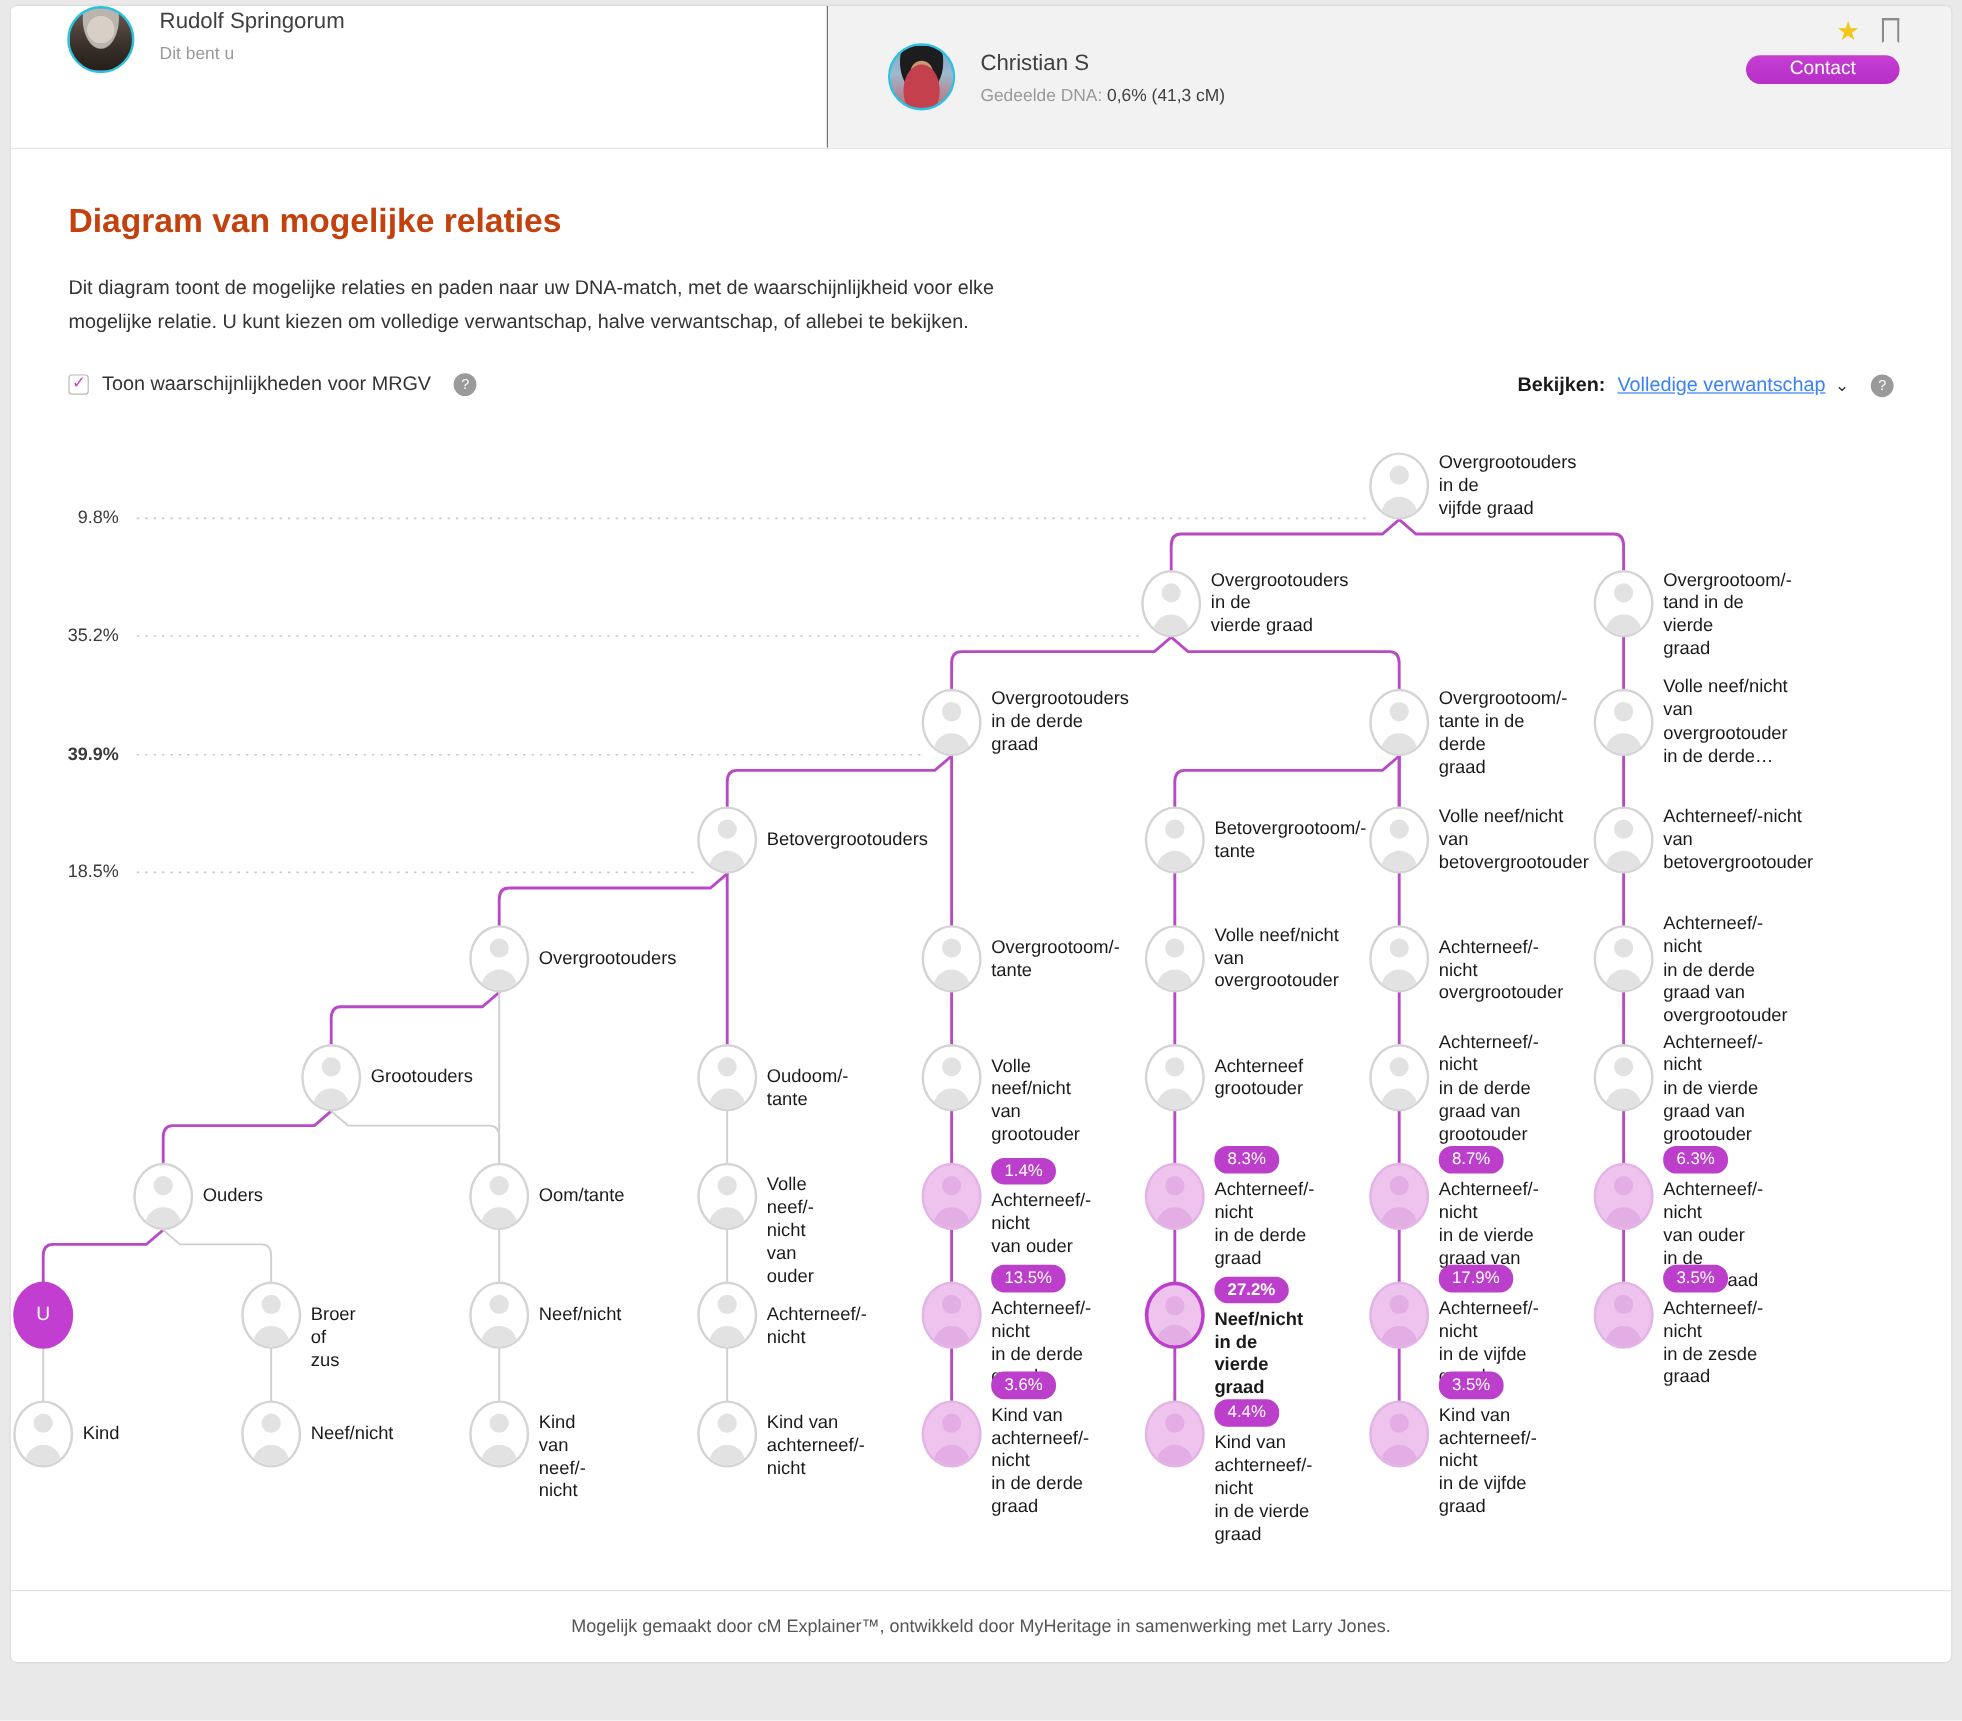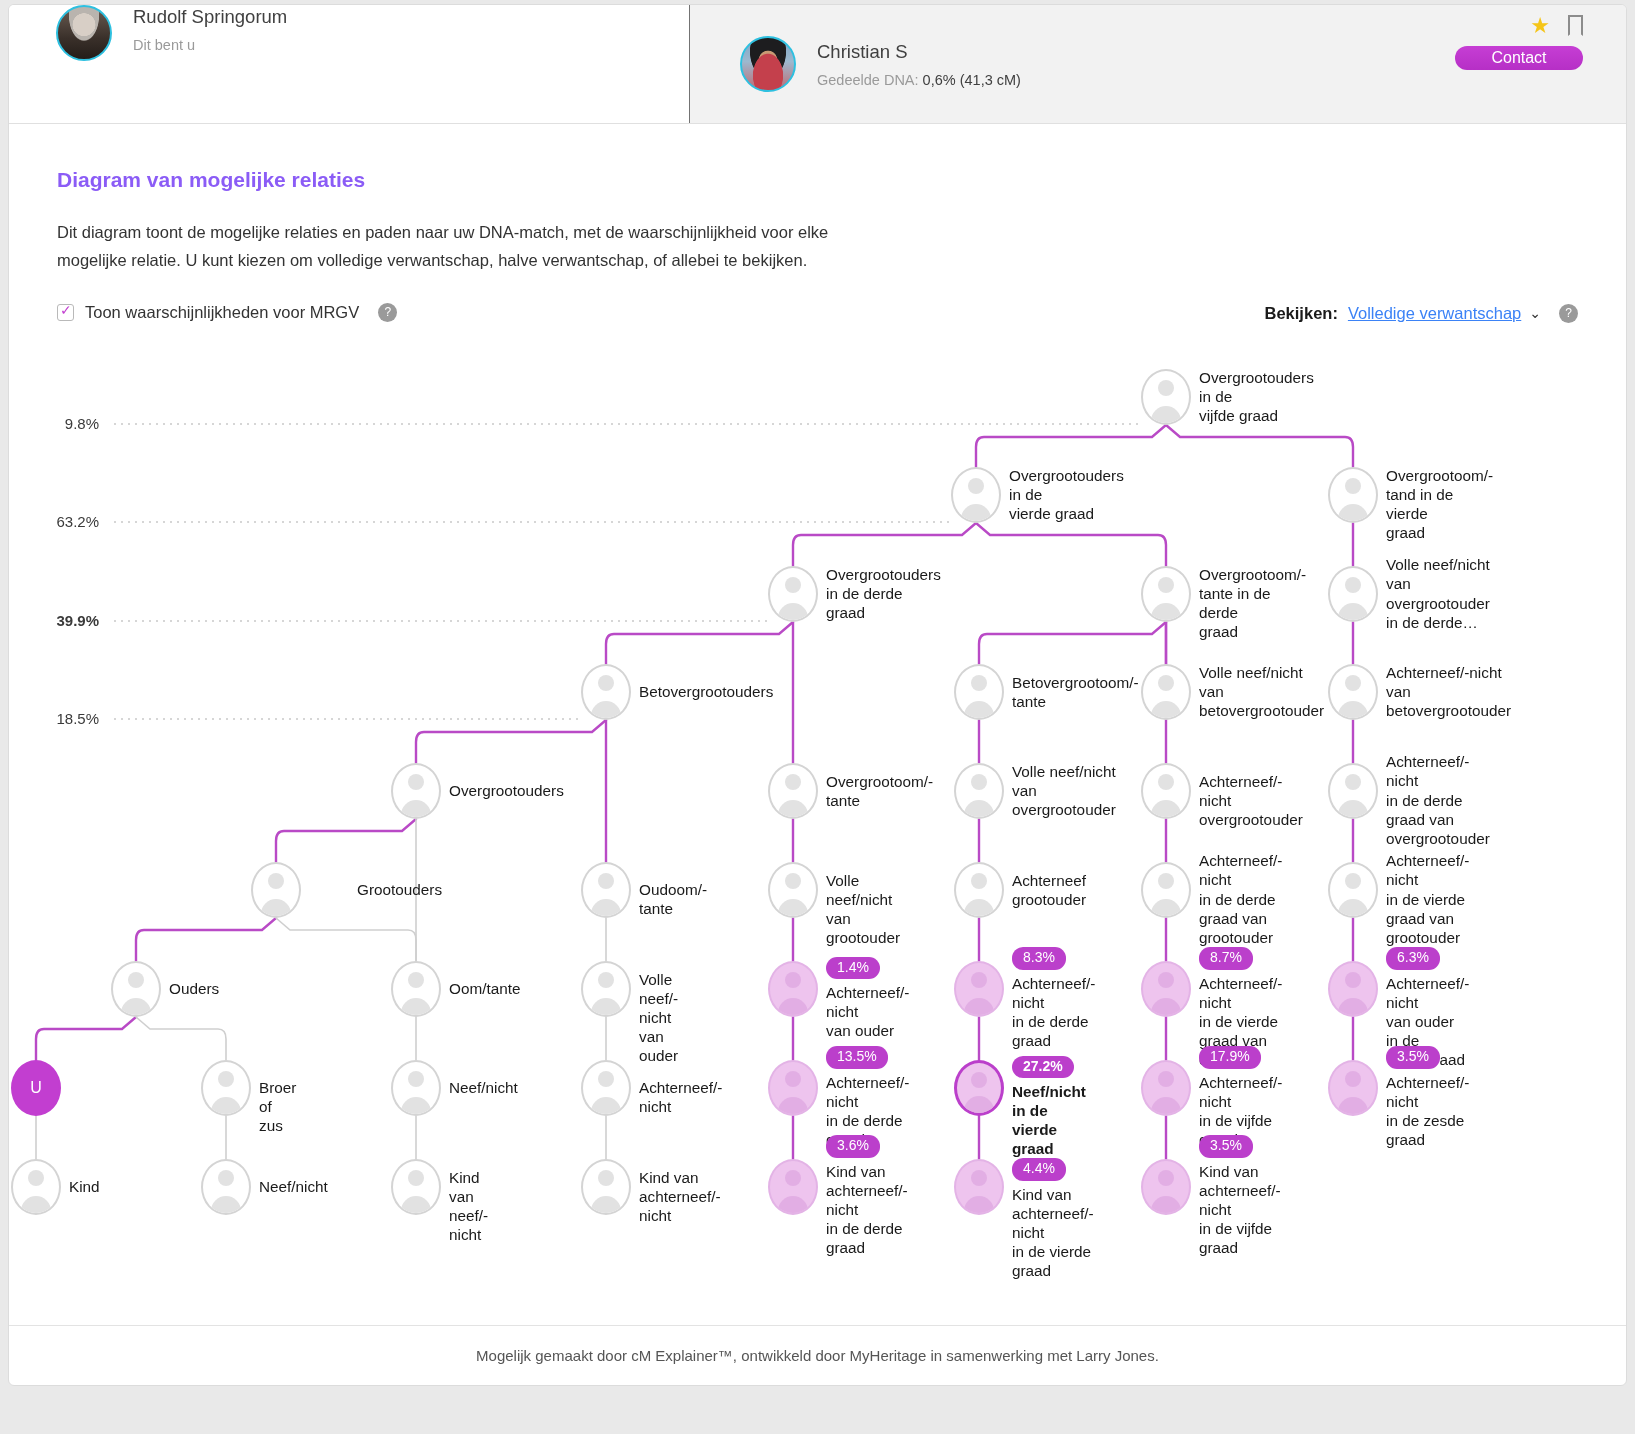--- a/index.html
+++ b/index.html
@@ -84,21 +84,21 @@
     font-family: "Liberation Sans", sans-serif;
     cursor: pointer;
   }
   .hdr-icons { position: absolute; right: 43px; top: 10px; display: flex; gap: 18px; }
   .star-icon { font-size: 22px; color: #f5c518; line-height: 1; }
   .bm-icon { width: 15px; height: 21px; border: 2px solid #8c8c8c; border-bottom: none;
              clip-path: polygon(0 0,100% 0,100% 100%,50% 72%,0 100%); }
 
   
   .body { padding: 44px 48px 0 48px; position: relative; }
-  h1.title { font-size: 21px; margin: 0 0 26px 0; color: #8b5cf6; font-weight: bold; }
+  h1.title { font-size: 28px; margin: 0 0 26px 0; color: #c2410c; font-weight: bold; }
   p.desc { font-size: 16.5px; line-height: 1.72; color: #333; margin: 0; max-width: 810px; }
 
   .controls { margin-top: 28px; position: relative; height: 34px; }
   .chk-wrap { display: flex; align-items: center; gap: 11px; }
   .chk {
     width: 17px; height: 17px; border: 1px solid #b9b9b9; border-radius: 3px;
     background: #fff; position: relative; flex: 0 0 auto;
   }
   .chk::after {
     content: "✓"; position: absolute; left: 2px; top: -3px;
@@ -282,21 +282,21 @@
             <path d="M 217 767 L 217 810" stroke="#cfcfcf" stroke-width="1.6"></path>
             <path d="M 407 767 L 407 810" stroke="#cfcfcf" stroke-width="1.6"></path>
             <path d="M 597 767 L 597 810" stroke="#cfcfcf" stroke-width="1.6"></path>
             <path d="M 784 767 L 784 810" stroke="#b94ac6" stroke-width="2.4"></path>
             <path d="M 970 767 L 970 810" stroke="#b94ac6" stroke-width="2.4"></path>
             <path d="M 1157 767 L 1157 810" stroke="#b94ac6" stroke-width="2.4"></path>
           </g>
     </svg>
     <div id="axis-labels">
           <div class="axis-label" style="left: 0px; top: 66px;">9.8%</div>
-          <div class="axis-label" style="left: 0px; top: 164px;">63.2%</div>
+          <div class="axis-label" style="left: 0px; top: 164px;">35.2%</div>
           <div class="axis-label bold" style="left: 0px; top: 263px;">39.9%</div>
           <div class="axis-label" style="left: 0px; top: 361px;">18.5%</div>
         </div>
     <div id="nodes">
           <div class="node" style="left: 1132px; top: 20px; width: 50px; height: 56px;">
             <div class="ncircle"></div>
             <div class="nlabel" style="top: -0.8px;"><span>Overgrootouders<br>in de<br>vijfde graad</span></div>
           </div>
           <div class="node" style="left: 942px; top: 118px; width: 50px; height: 56px;">
             <div class="ncircle"></div>
@@ -349,21 +349,21 @@
           <div class="node" style="left: 1132px; top: 414px; width: 50px; height: 56px;">
             <div class="ncircle"></div>
             <div class="nlabel" style="top: 8.8px;"><span>Achterneef/-nicht<br>overgrootouder</span></div>
           </div>
           <div class="node" style="left: 1319px; top: 414px; width: 50px; height: 56px;">
             <div class="ncircle"></div>
             <div class="nlabel" style="top: -10.4px;"><span>Achterneef/-nicht<br>in de derde<br>graad van<br>overgrootouder</span></div>
           </div>
           <div class="node" style="left: 242px; top: 513px; width: 50px; height: 56px;">
             <div class="ncircle"></div>
-            <div class="nlabel" style="top: 18.4px; margin-left: 48px;"><span>Grootouders</span></div>
+            <div class="nlabel" style="top: 18.4px;"><span>Grootouders</span></div>
           </div>
           <div class="node" style="left: 572px; top: 513px; width: 50px; height: 56px;">
             <div class="ncircle"></div>
             <div class="nlabel" style="top: 18.4px;"><span>Oudoom/-tante</span></div>
           </div>
           <div class="node" style="left: 759px; top: 513px; width: 50px; height: 56px;">
             <div class="ncircle"></div>
             <div class="nlabel" style="top: 8.8px;"><span>Volle neef/nicht<br>van grootouder</span></div>
           </div>
           <div class="node" style="left: 945px; top: 513px; width: 50px; height: 56px;">

